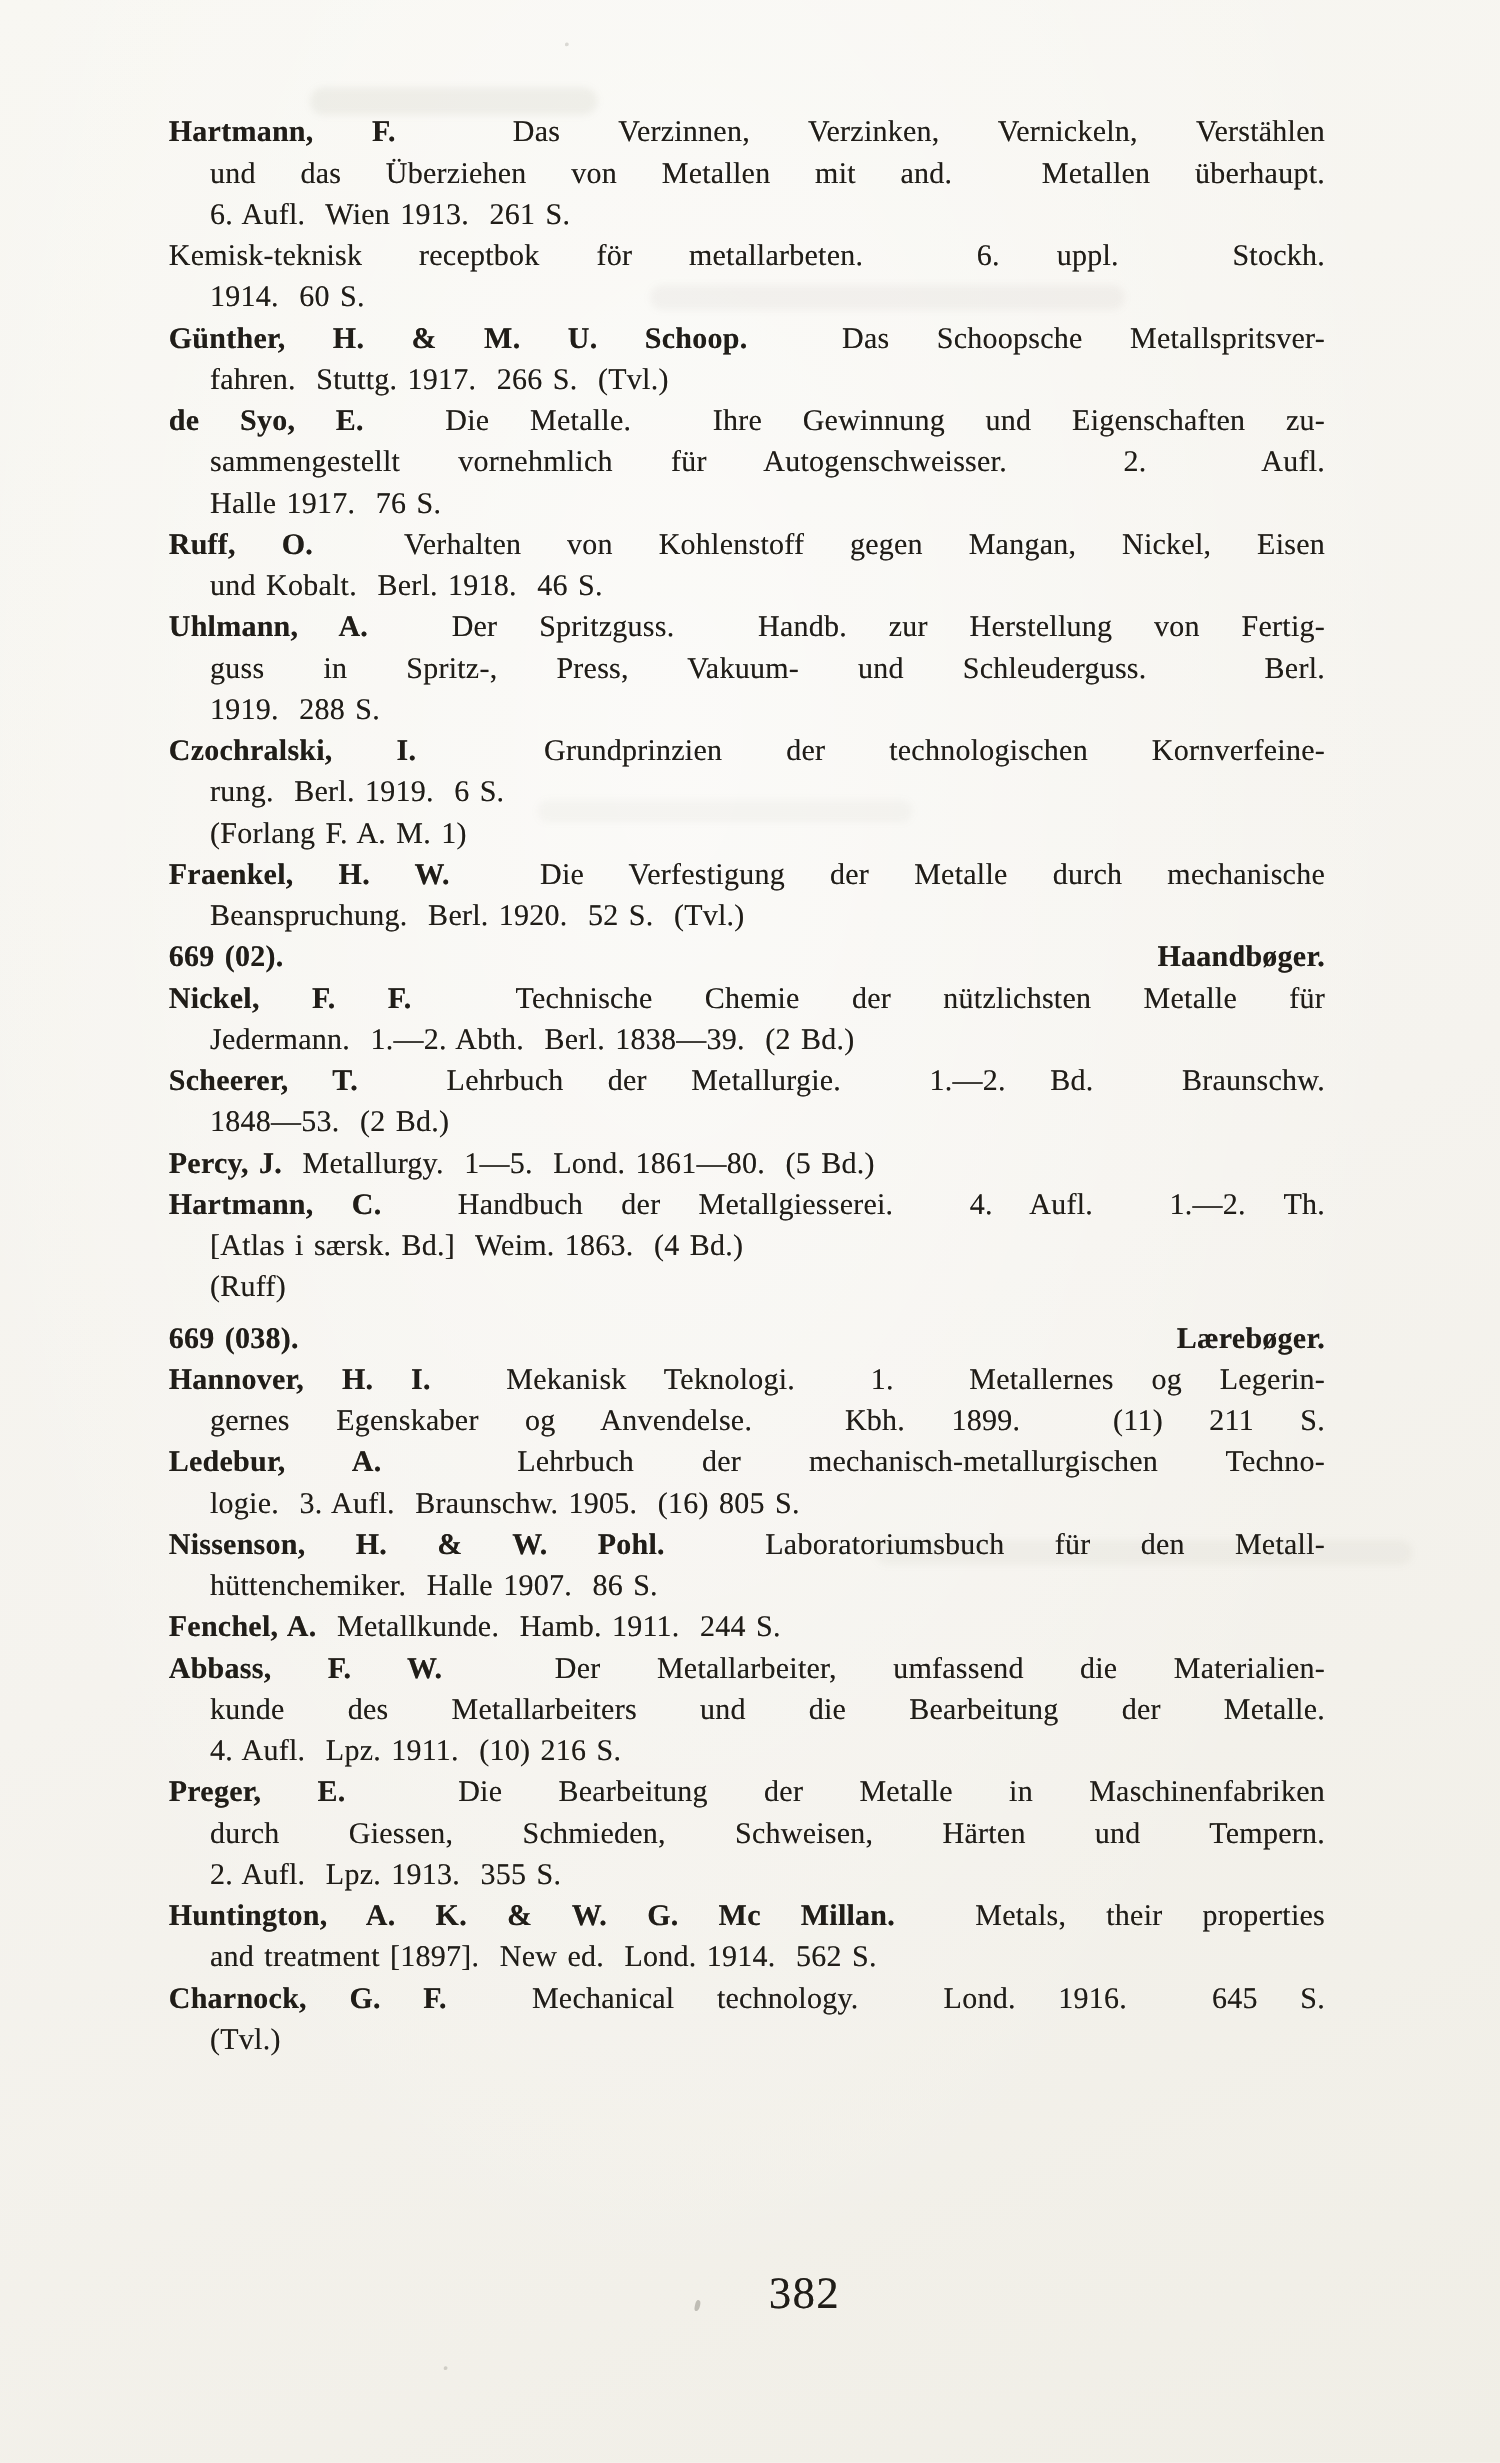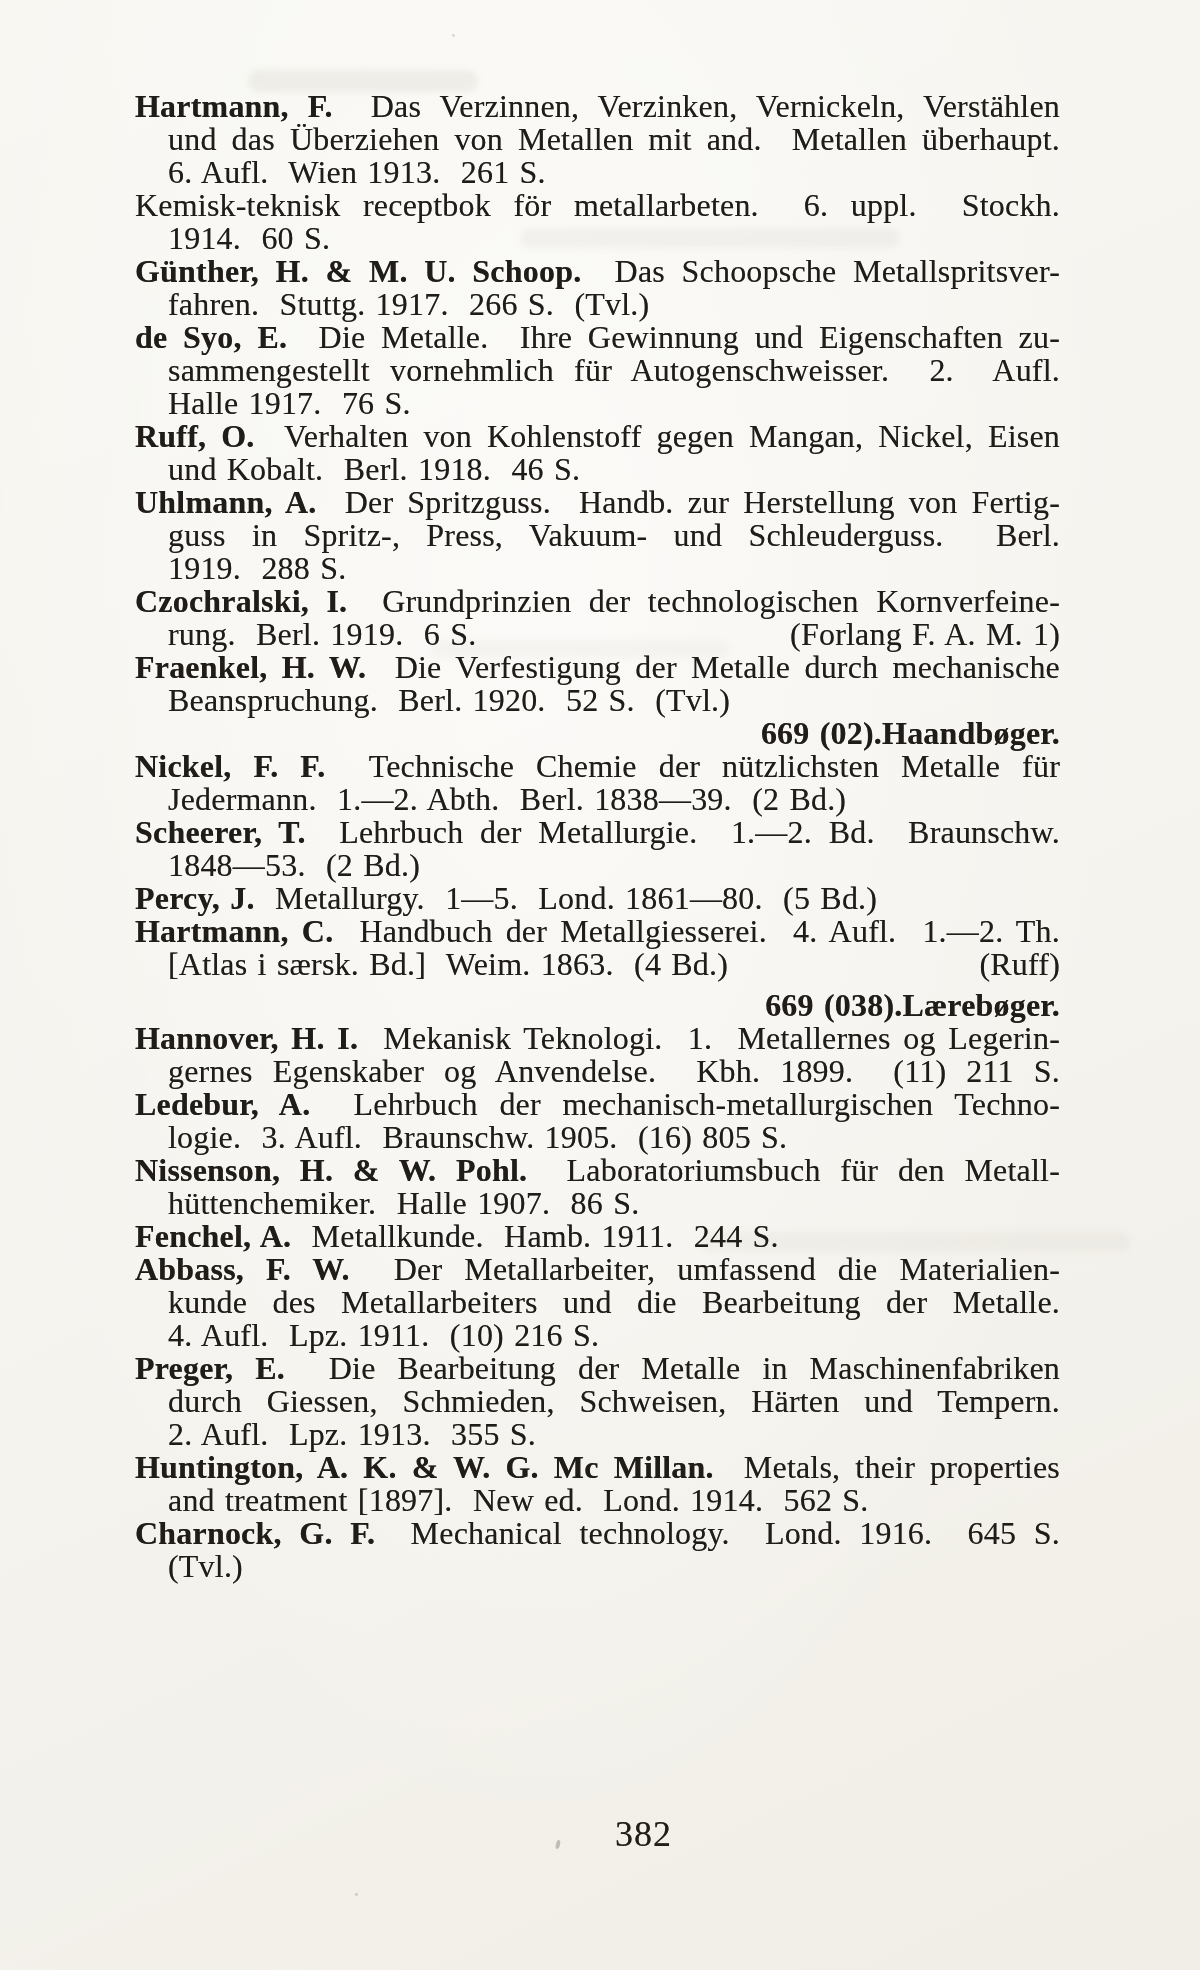--- a/index.html
+++ b/index.html
@@ -35,42 +35,43 @@
   .speck { position: absolute; background: rgba(60,55,45,0.55); border-radius: 50% 50% 60% 40%; }
   .s1 { left: 556px; top: 1840px; width: 4px; height: 9px; transform: rotate(12deg); opacity: .5; }
   .s2 { left: 355px; top: 1893px; width: 3px; height: 3px; opacity: .35; }
   .s3 { left: 452px; top: 34px;  width: 3px; height: 3px; opacity: .3; }
 
   .text-block {
     position: absolute;
     left: 135px;
     top: 90px;
     width: 925px;
-    font-size: 32px;
+    font-size: 24px;
     line-height: 33px;
     color: #201d18;
     letter-spacing: 0.2px;
     word-spacing: 2px;
     text-shadow: 0 0 0.5px rgba(20,18,14,0.55);
   }
   .line {
     text-align: justify;
     text-align-last: left;
   }
   .line.fill { text-align-last: justify; }
   .line.ind { padding-left: 33px; }
   .line.split {
     display: flex;
     justify-content: space-between;
     text-align: left;
+    flex-direction: column;
   }
   .line b, .heading { font-weight: 700; }
   .heading {
     display: flex;
-    justify-content: flex-end;
+    justify-content: space-between;
   }
   .heading.gap { margin-top: 8px; }
   .page-number {
     position: absolute;
     left: 615px;
     top: 1818px;
     font-size: 36px;
     line-height: 33px;
     color: #201d18;
     letter-spacing: 1px;

